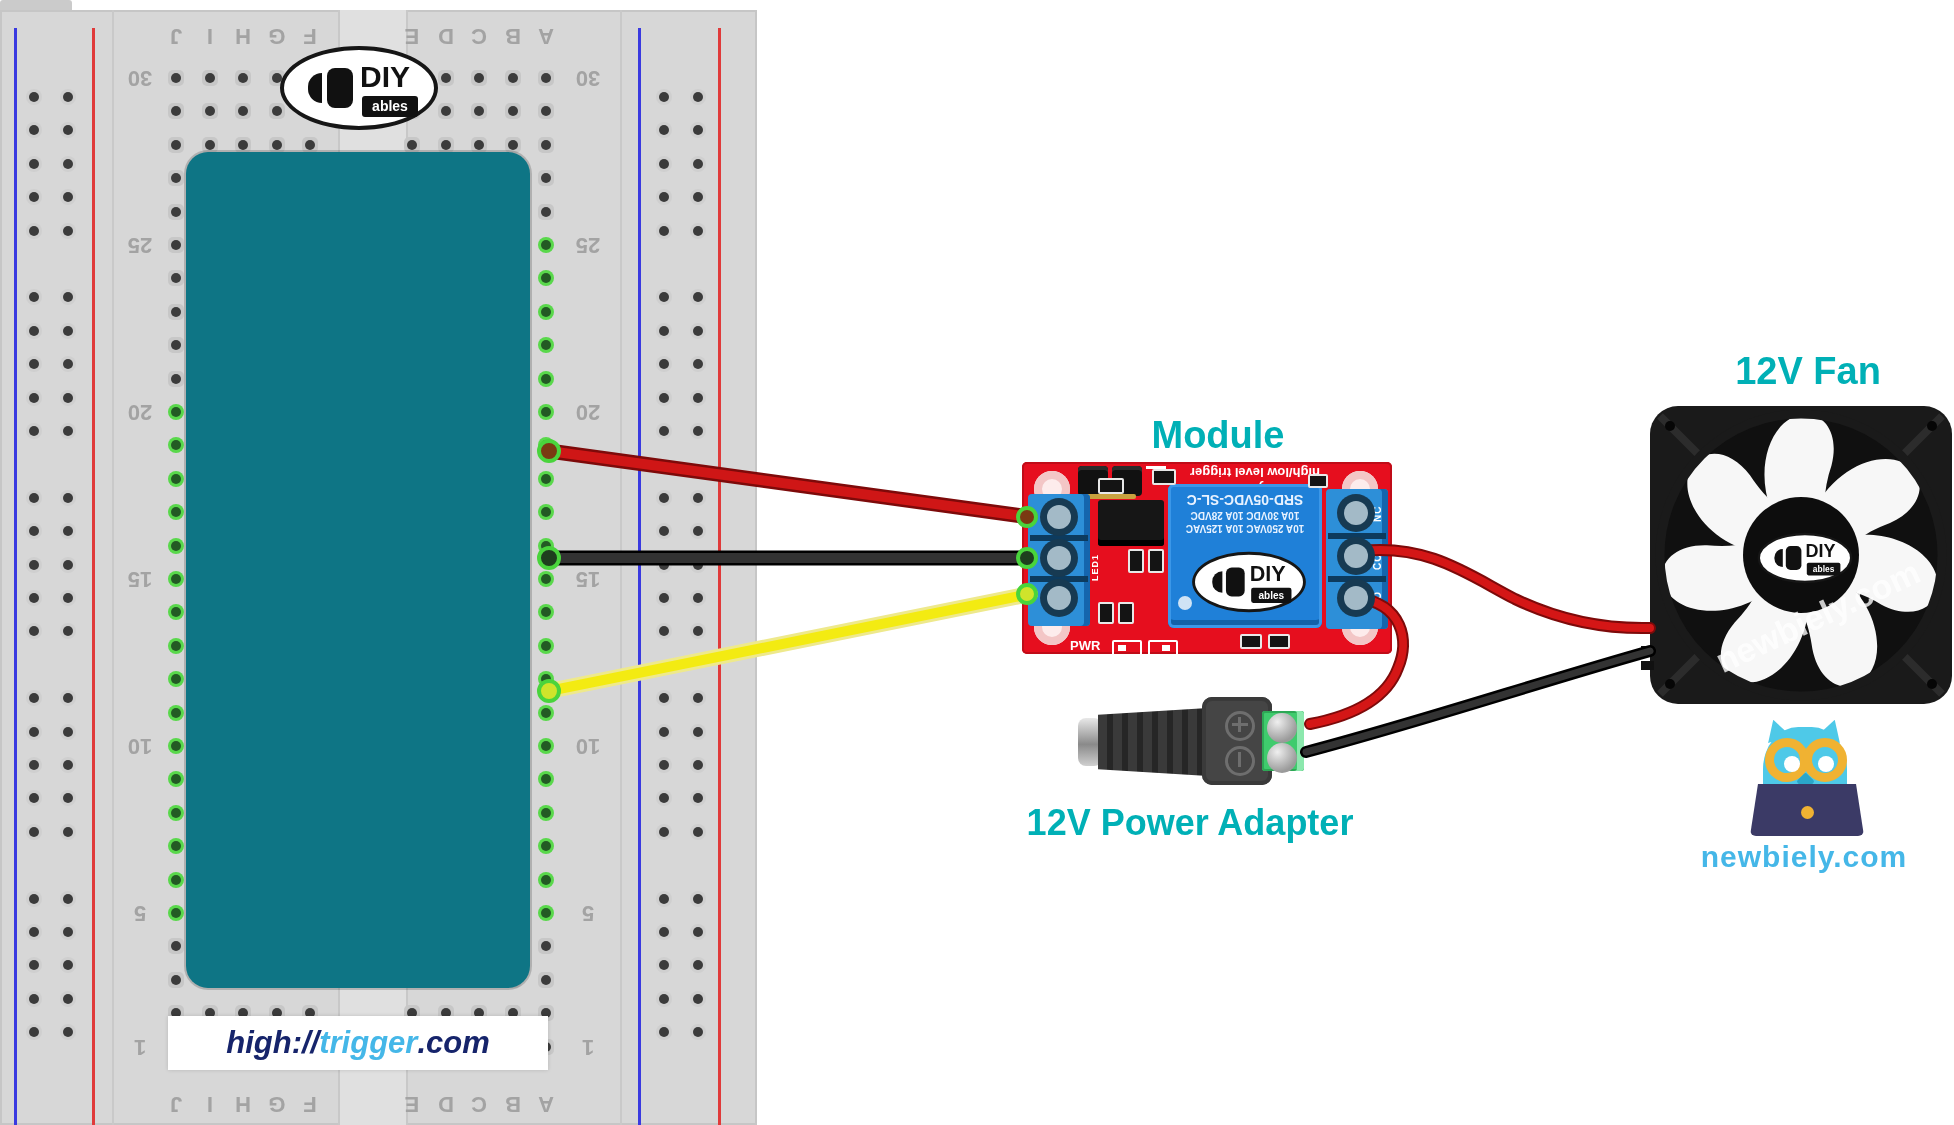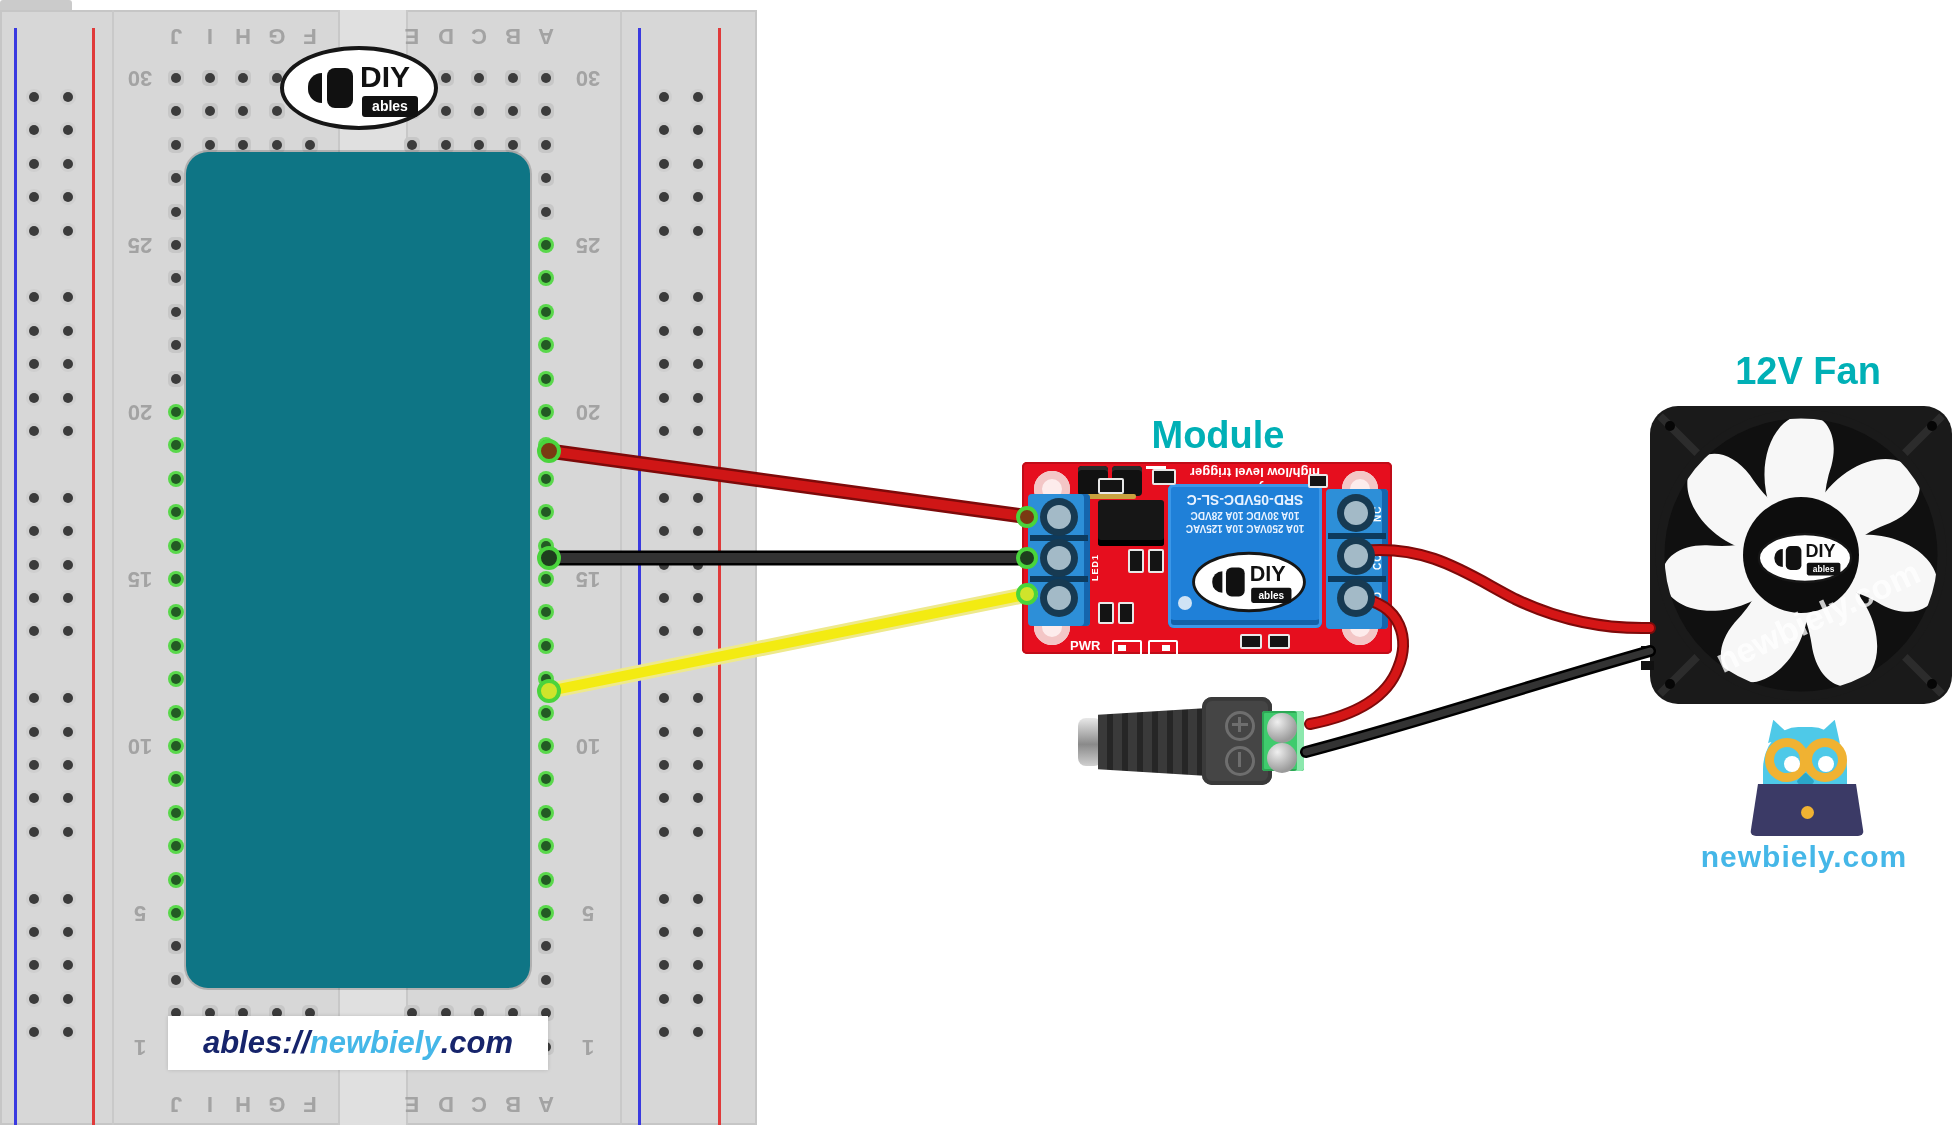--- a/index.html
+++ b/index.html
@@ -532,22 +532,22 @@
   </div>
 
   <div class="diyoval" style="left:280px;top:46px;">
     <span class="diy-ic1"></span>
     <span class="diy-ic2"></span>
     <span class="diy-text">DIY</span>
     <span class="diy-badge">ables</span>
   </div>
 
   <div id="url-banner">
-    <span style="color:#16246b;">ables://</span>
-      <span style="color:#45b7e8;">newbiely</span>
+    <span style="color:#16246b;">high://</span>
+      <span style="color:#45b7e8;">trigger</span>
       <span style="color:#16246b;">.com</span>
   </div>
 
   <div id="mkr"></div>
   <div id="mkr-parts">
       <div style="left: 333px; top: 57px; width: 72px; height: 96px; background: rgb(203, 203, 203); border-radius: 3px;"></div>
       <div style="left: 308px; top: 106px; width: 120px; height: 102px; background: rgb(166, 166, 166); border-radius: 5px;"></div>
       <div style="left: 204px; top: 226px; width: 72px; height: 72px; background: rgb(18, 18, 18); border-radius: 3px;"></div>
       <div style="left: 338px; top: 226px; width: 36px; height: 58px; background: rgb(18, 18, 18); border-radius: 4px;"></div>
       <div style="left: 366px; top: 266px; width: 26px; height: 40px; background: rgb(185, 170, 142); border-radius: 4px;"></div>
@@ -644,20 +644,21 @@
   <div id="ad-barrel"></div>
   <div id="ad-body"></div>
   <div class="ad-sym" style="left:1225px;top:711px;">
     <span class="abs" style="left:4px;top:9px;width:16px;height:3px;background:#6e6e6e;"></span>
     <span class="abs" style="left:10px;top:3px;width:3px;height:15px;background:#6e6e6e;"></span>
   </div>
   <div class="ad-sym" style="left:1225px;top:746px;">
     <span class="abs" style="left:10px;top:3px;width:3px;height:15px;background:#6e6e6e;"></span>
   </div>
   <div id="ad-green"></div>
+  <div class="sec-title" style="left:990px;top:802px;width:400px;font-size:36px;">12V Power Adapter</div>
 
   <div id="fan">
     <svg width="302" height="298" viewBox="0 0 302 298">
       <line x1="10" y1="10" x2="54" y2="54" stroke="#2c2c2c" stroke-width="8"></line>
       <line x1="292" y1="10" x2="248" y2="54" stroke="#2c2c2c" stroke-width="8"></line>
       <line x1="10" y1="288" x2="54" y2="244" stroke="#2c2c2c" stroke-width="8"></line>
       <line x1="292" y1="288" x2="248" y2="244" stroke="#2c2c2c" stroke-width="8"></line>
       <circle cx="151" cy="149" r="141" fill="#101010"></circle>
       <g id="blades" fill="#f7f7f7">
           <path d="M 8 -34 C 30 -92 91 -111 113 -84 C 126 -67 116 -44 89 -32 C 62 -22 40 -7 29 24 C 15 13 5 -8 8 -34 Z" transform="translate(151,149) rotate(0)"></path>

